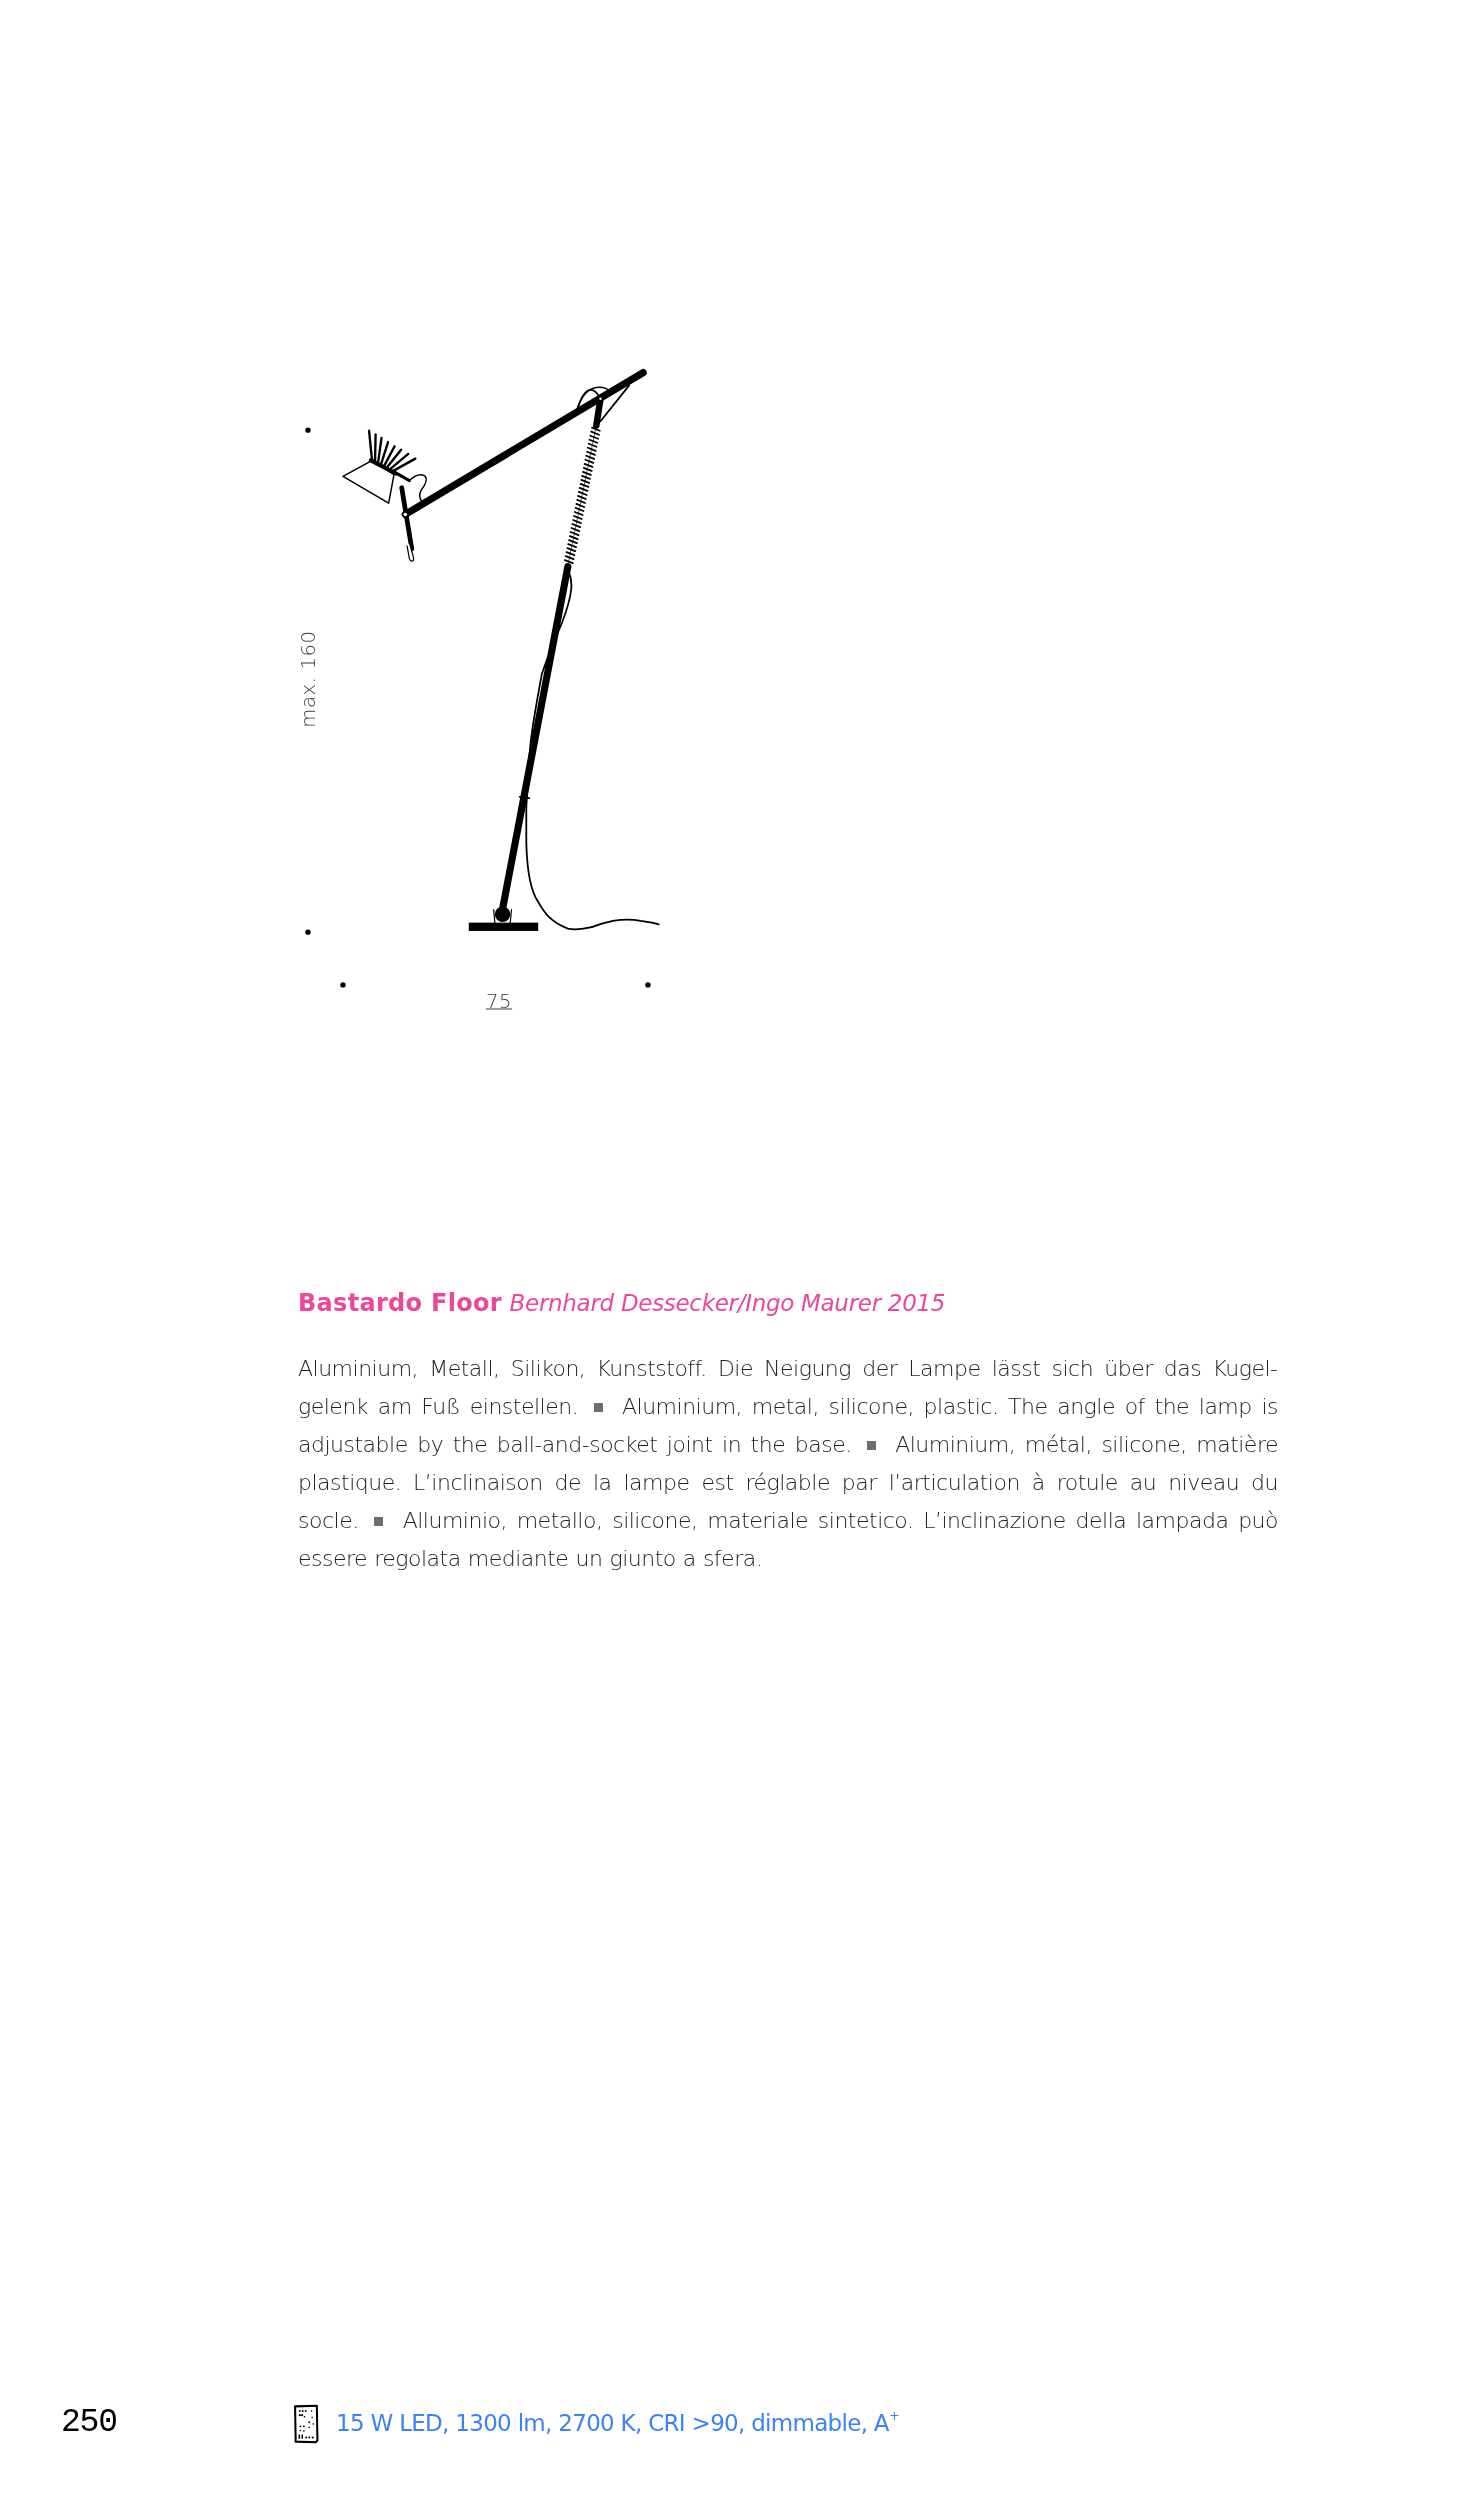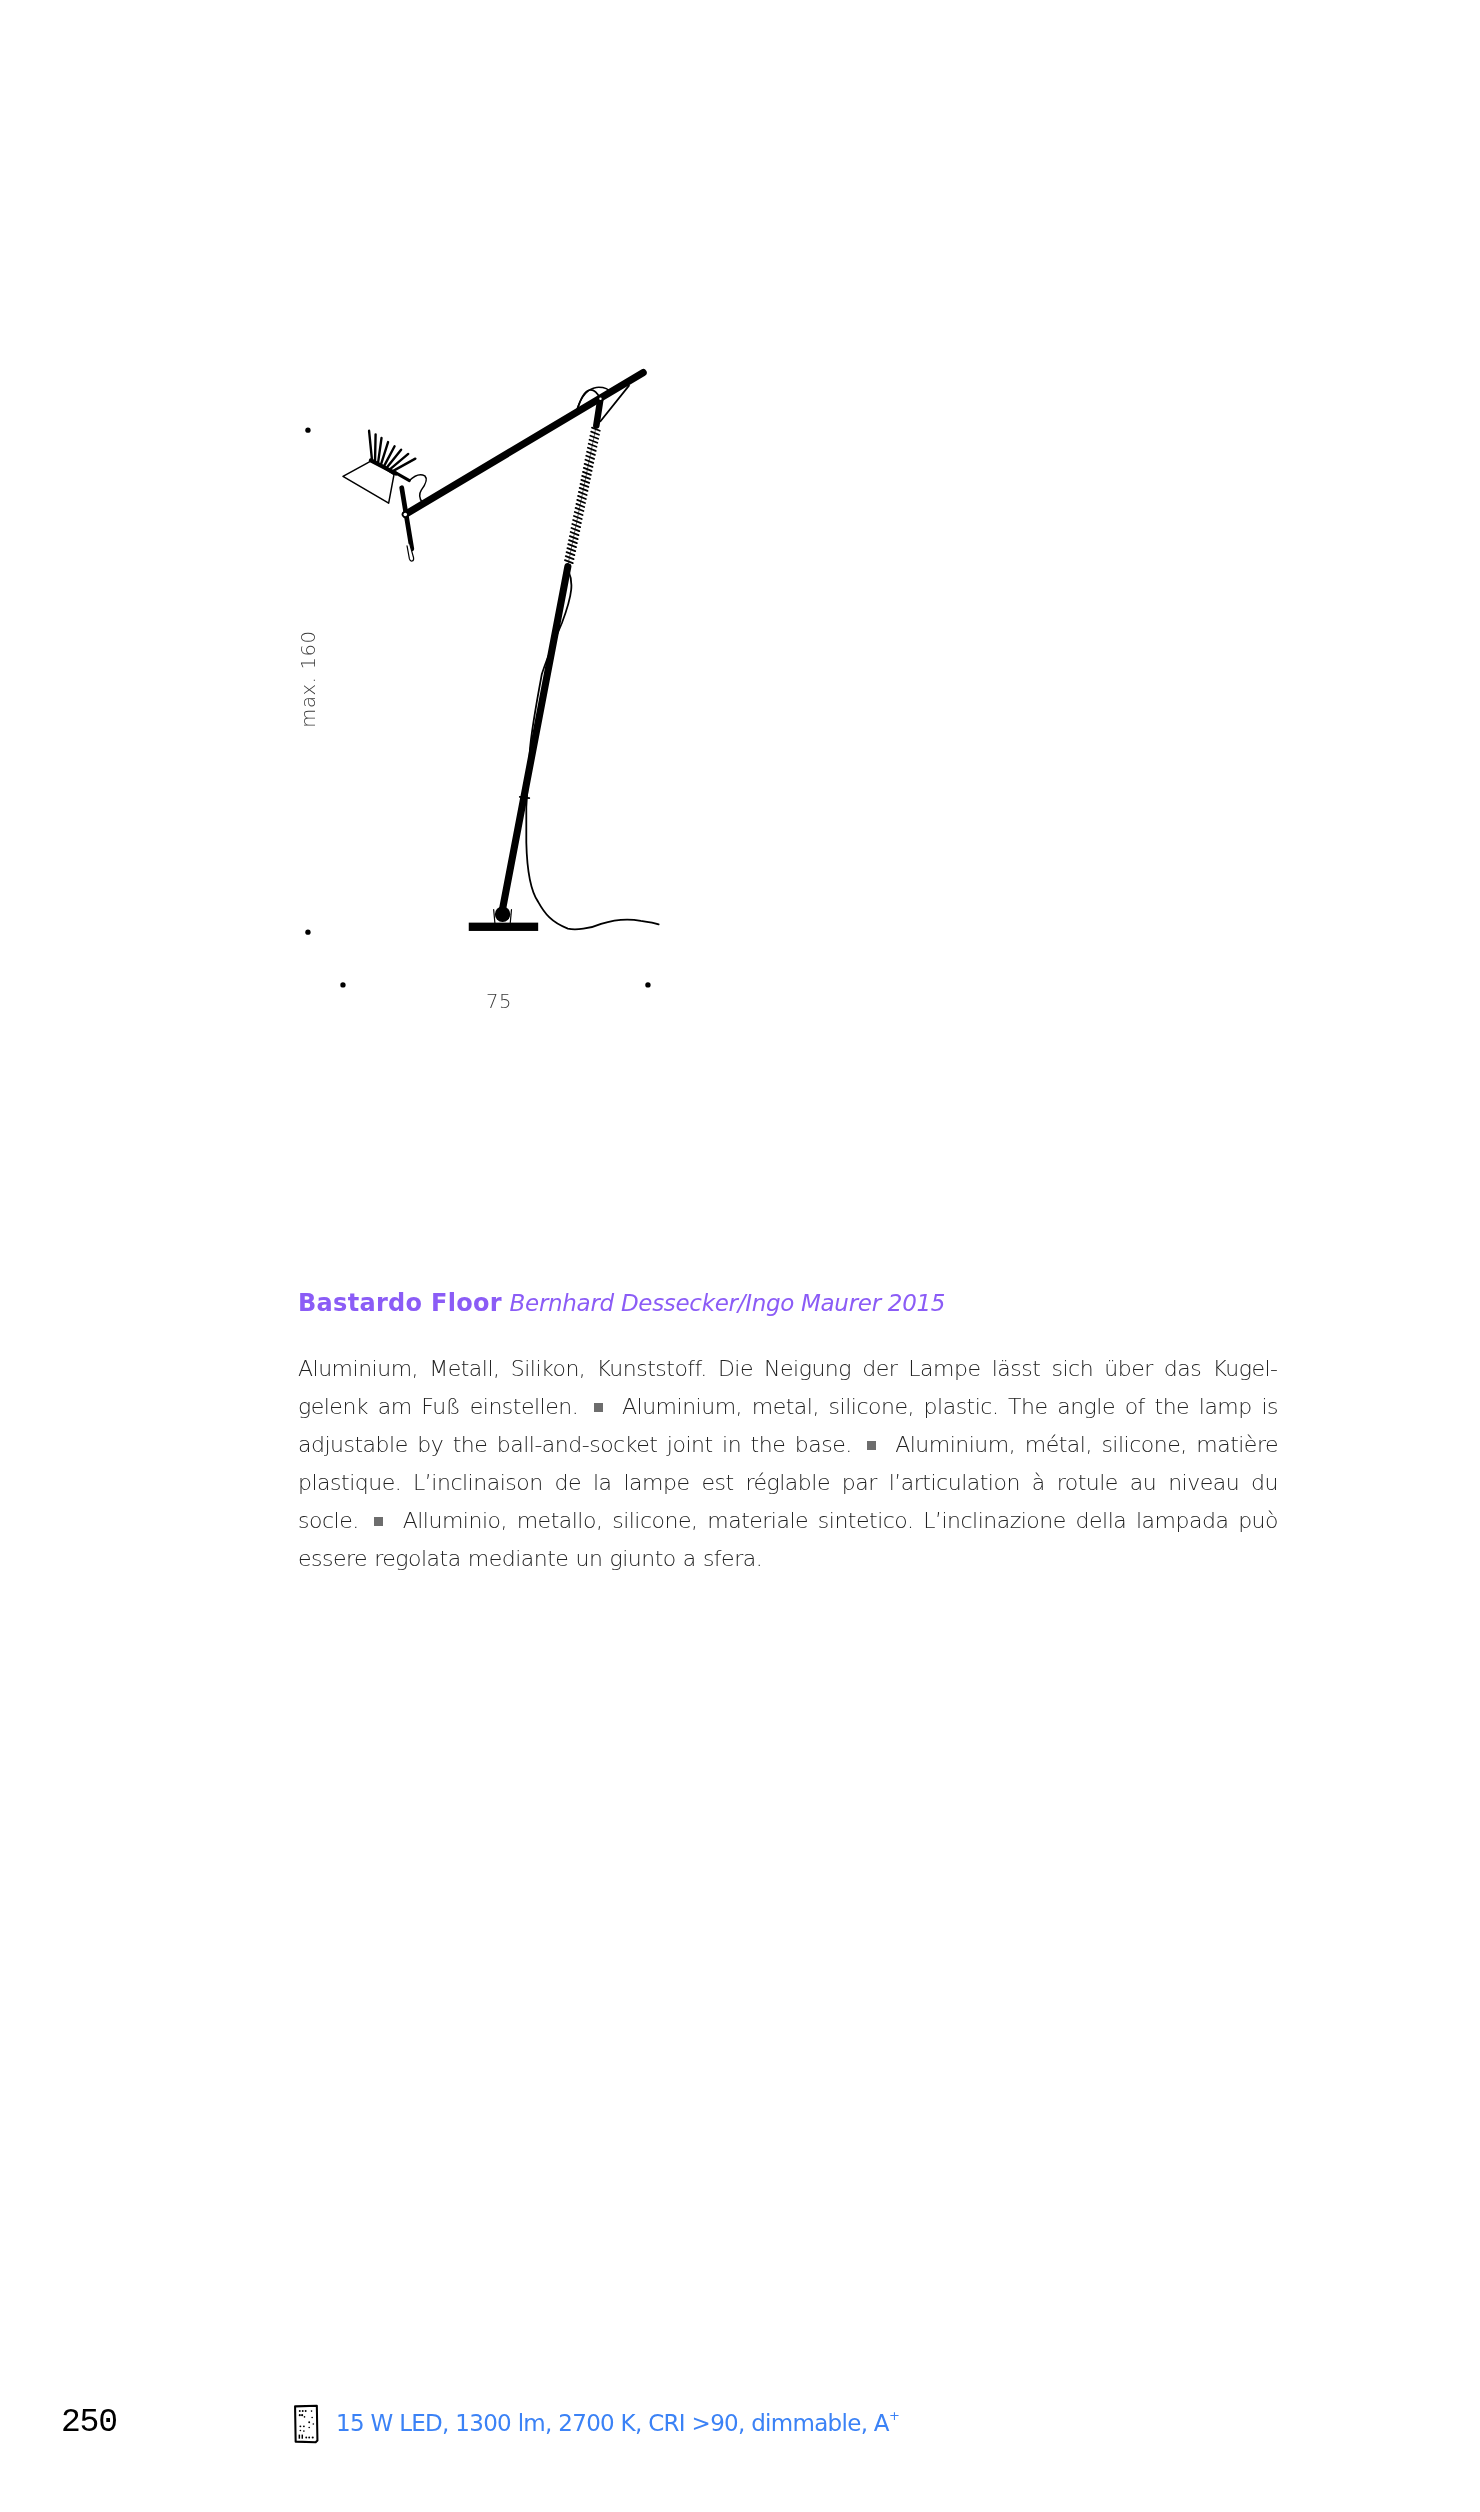--- a/index.html
+++ b/index.html
@@ -25,28 +25,29 @@
       letter-spacing: 0.6px;
       white-space: nowrap;
     }
     #height-label {
       left: 308px; top: 679px;
       transform: translate(-50%, -50%) rotate(-90deg);
     }
     #width-label {
       left: 499px; top: 1001px;
       transform: translate(-50%, -50%);
+      text-decoration: underline;
     }
     .title-line {
       position: absolute;
       left: 298px; top: 1288px;
       white-space: nowrap;
       font-size: 24px;
       line-height: 30px;
-      color: #8b5cf6;
+      color: #ec4899;
     }
     .title-line .name {
       font-family: "DejaVu Sans", sans-serif;
       font-weight: bold;
       letter-spacing: 0.3px;
     }
     .title-line .designer {
       font-family: "DejaVu Sans", sans-serif;
       font-style: italic;
       font-weight: normal;

